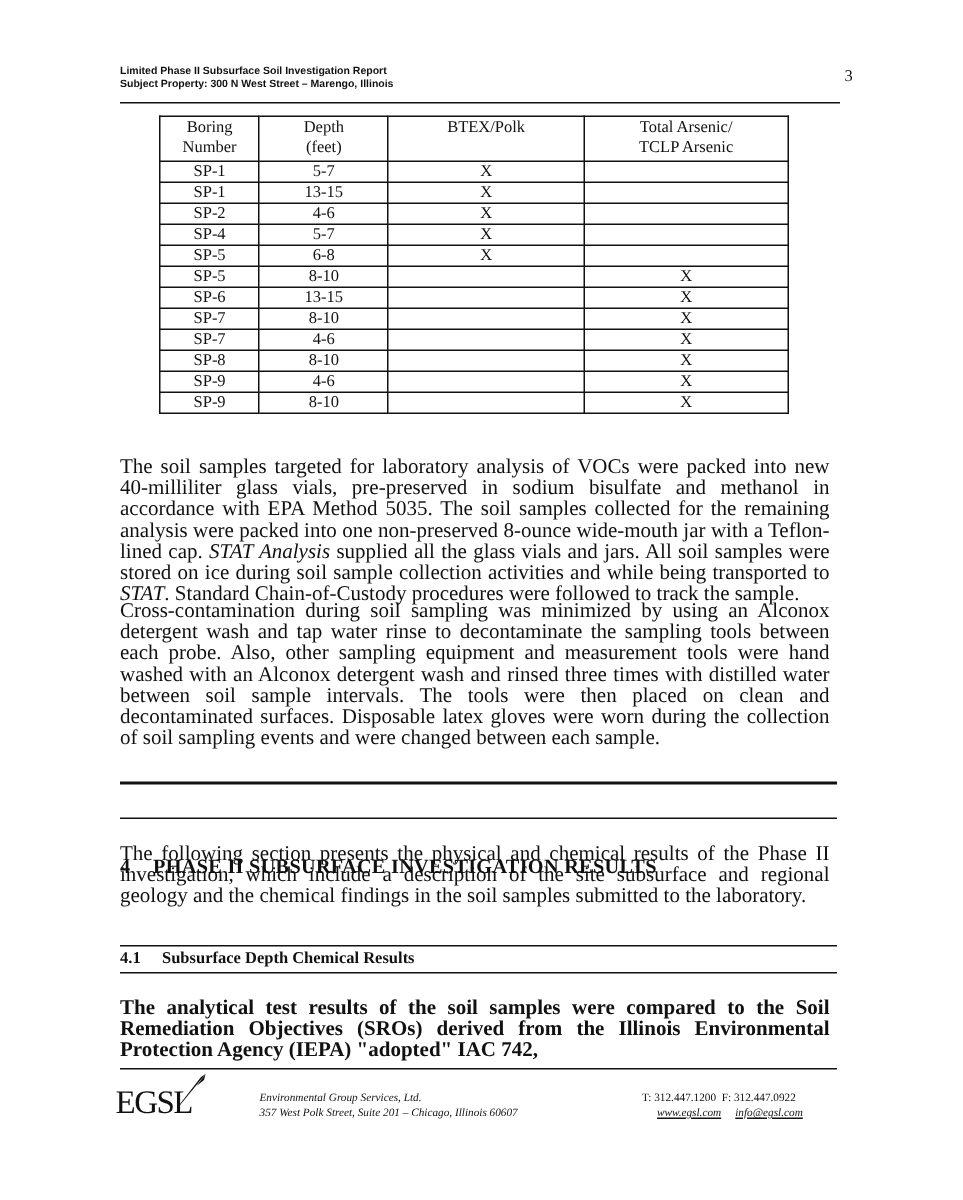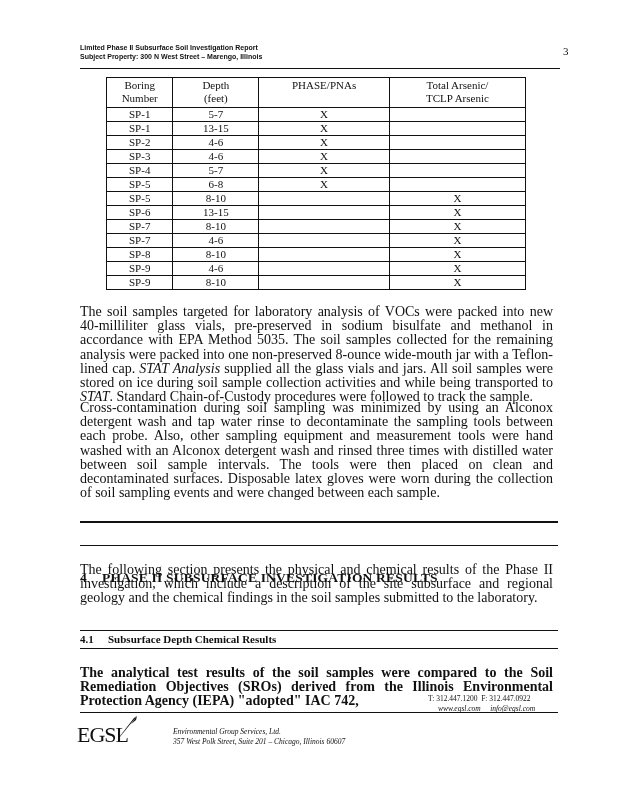--- a/index.html
+++ b/index.html
@@ -21,21 +21,21 @@
           text-align:justify; }
   .para i { font-style:italic; }
   .sec-title { position:absolute; left:80px; top:526px; font-size:13.5px; font-weight:bold; letter-spacing:0.2px;margin-top:44px; }
   .sec-title .num { display:inline-block; width:22px; }
   .subsec-title { position:absolute; left:80px; top:633px; font-size:11px; font-weight:bold; }
   .subsec-title .num { display:inline-block; width:28px; }
   .logo { position:absolute; left:77px; top:722px; font-size:22px; font-family:"Liberation Serif", serif;
           letter-spacing:-1px; font-weight:normal; }
   .logo-slash { position:absolute; left:117px; top:714px; width:22px; height:26px; }
   .company { position:absolute; left:142px; top:727px; font-size:7.5px; font-style:italic; line-height:10px;margin-left:31px; }
-  .contact { position:absolute; left:428px; top:694px; font-size:7.5px; line-height:10px; }
+  .contact { position:absolute; left:428px; top:727px; font-size:7.5px; line-height:10px; }
   .contact a { color:#111; text-decoration:underline; font-style:italic; }
 </style>
 </head>
 <body>
 
 <div class="abs hdr-line1">Limited Phase II Subsurface Soil Investigation Report</div>
 <div class="abs hdr-line2">Subject Property: 300 N West Street – Marengo, Illinois</div>
 <div class="abs page-num">3</div>
 <div class="rule" style="left:80px; top:68px; width:480px;"></div>
 
@@ -44,21 +44,21 @@
     <tr>
       <th class="col-boring">
         <span>Boring</span><br>
         <span>Number</span>
       </th>
       <th class="col-depth">
         <span>Depth</span><br>
         <span>(feet)</span>
       </th>
       <th class="col-btex">
-        <span>PHASE/PNAs</span>
+        <span>BTEX/Polk</span>
       </th>
       <th class="col-ars">
         <span>Total Arsenic/</span><br>
         <span>TCLP Arsenic</span>
       </th>
     </tr>
   </thead>
   <tbody>
     <tr>
         <td>SP-1</td>
@@ -67,26 +67,20 @@
         <td></td>
       </tr>
     <tr>
         <td>SP-1</td>
         <td>13-15</td>
         <td>X</td>
         <td></td>
       </tr>
     <tr>
         <td>SP-2</td>
-        <td>4-6</td>
-        <td>X</td>
-        <td></td>
-      </tr>
-    <tr>
-        <td>SP-3</td>
         <td>4-6</td>
         <td>X</td>
         <td></td>
       </tr>
     <tr>
         <td>SP-4</td>
         <td>5-7</td>
         <td>X</td>
         <td></td>
       </tr>

